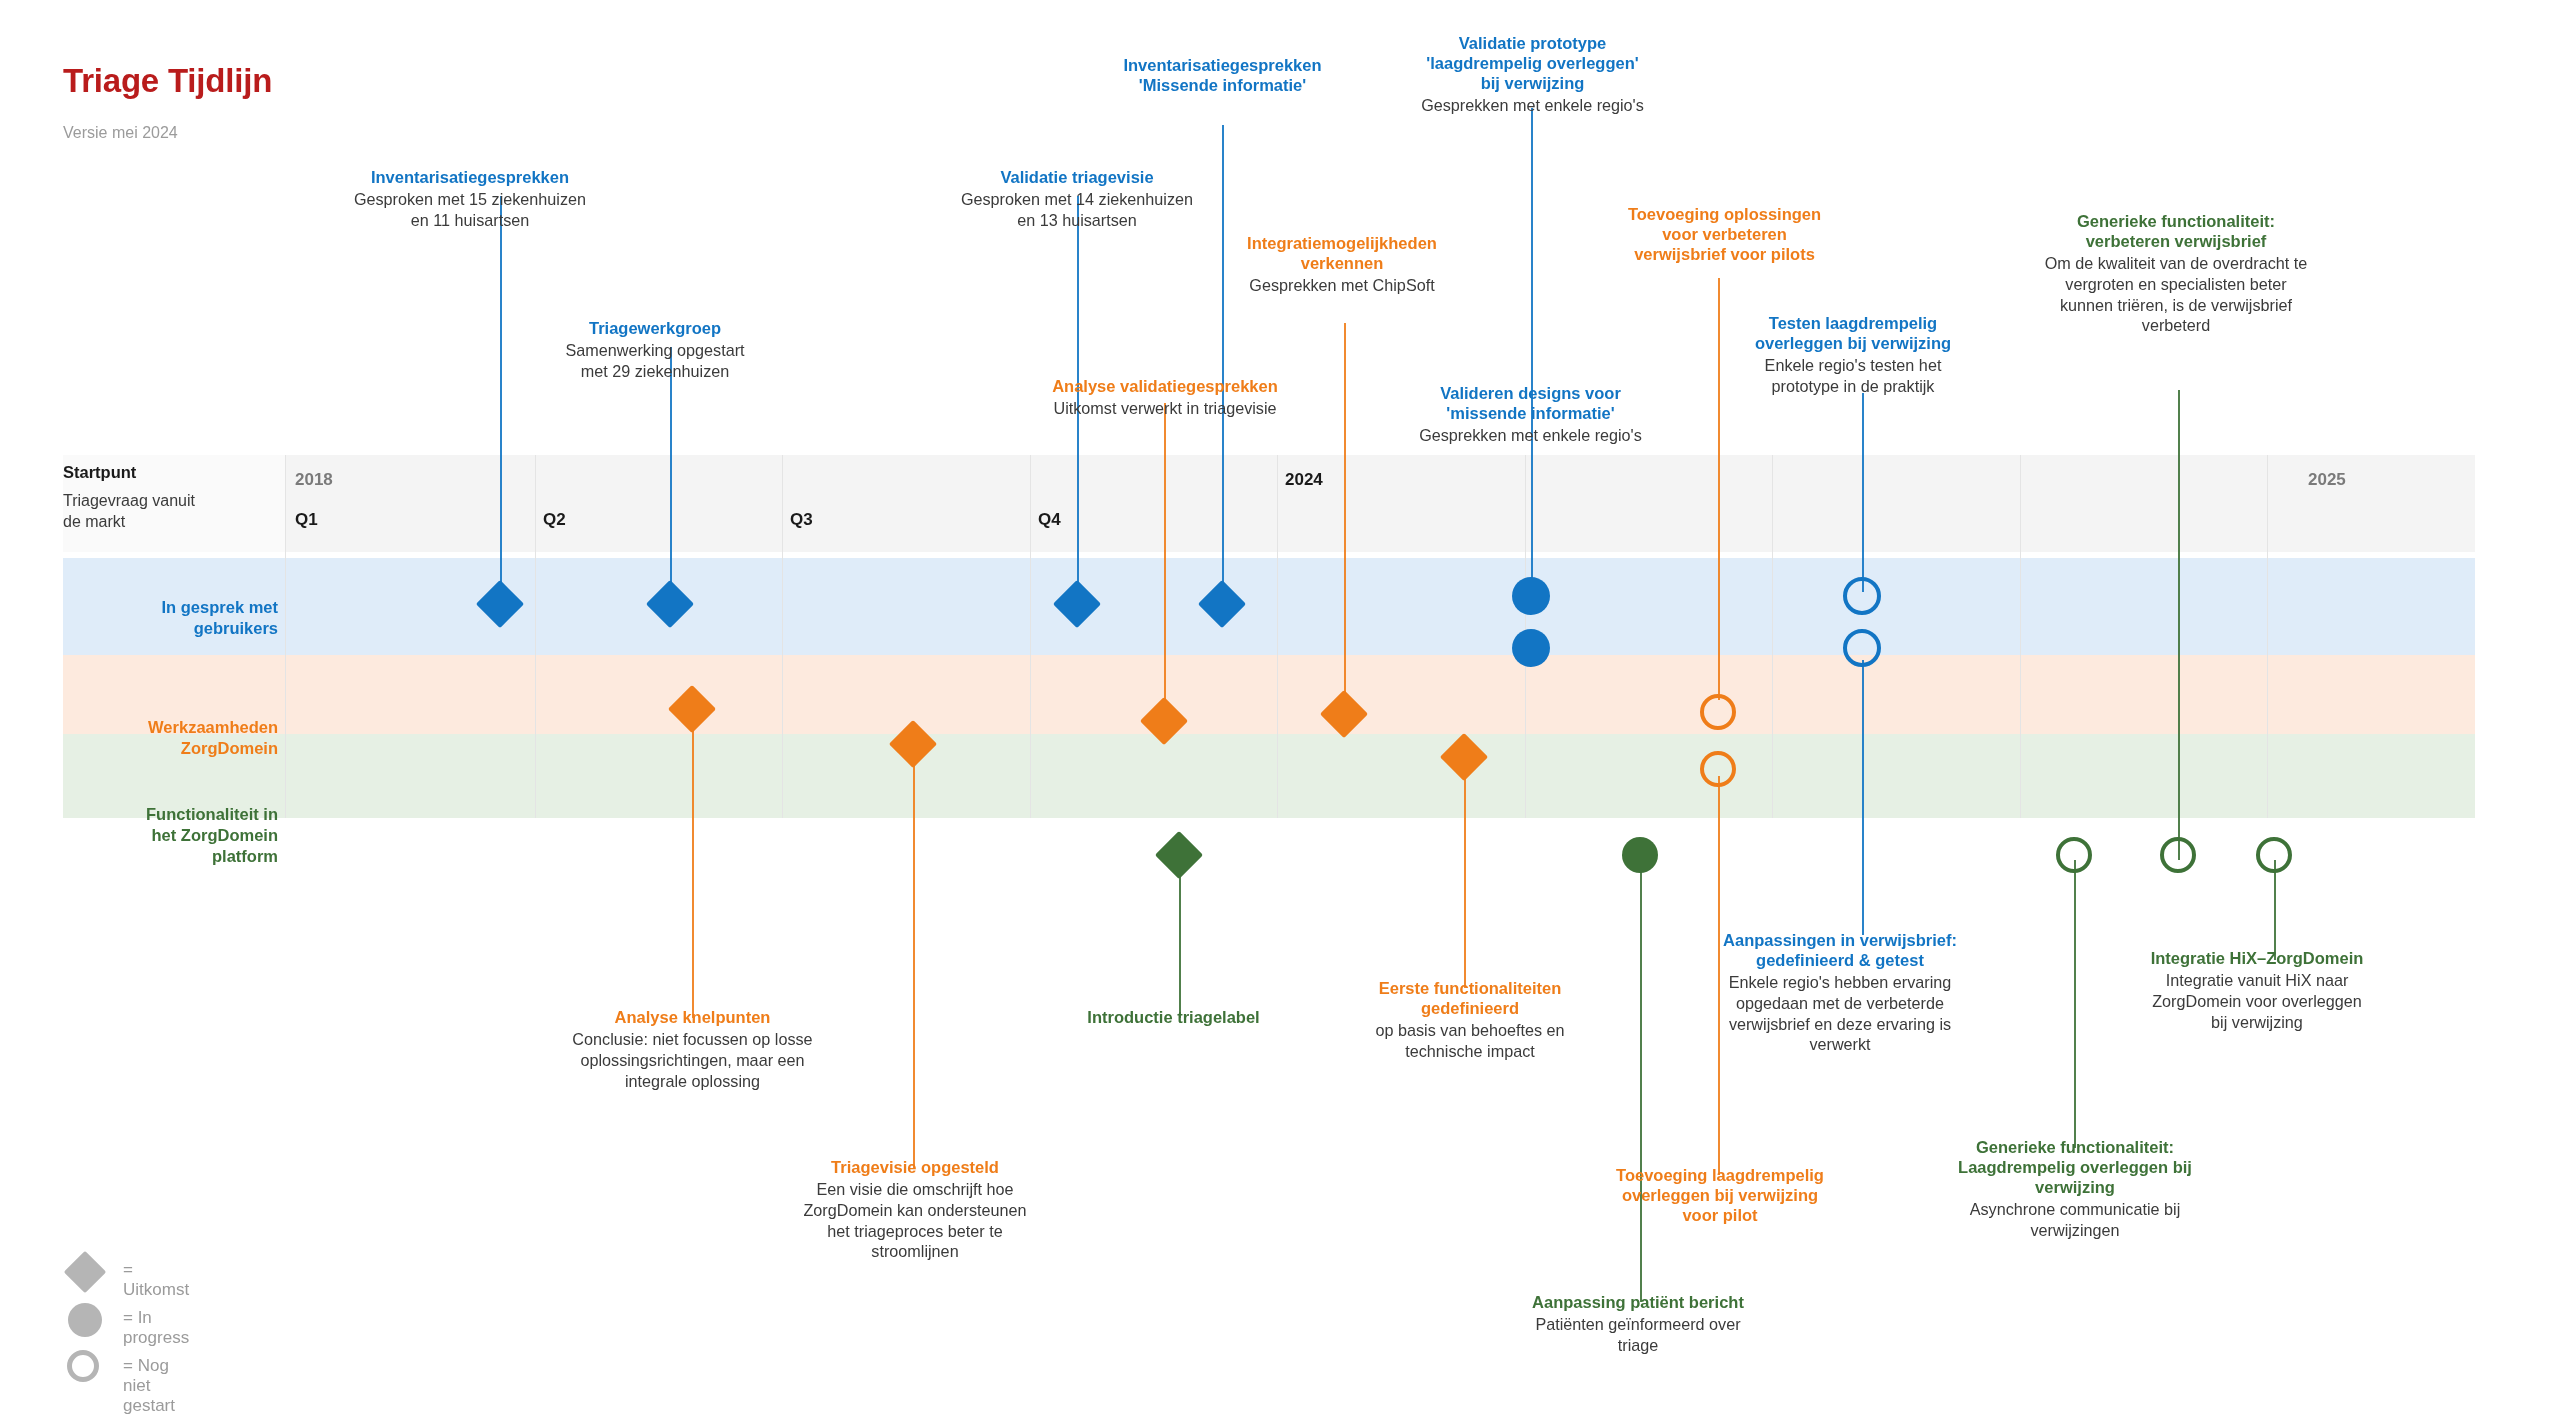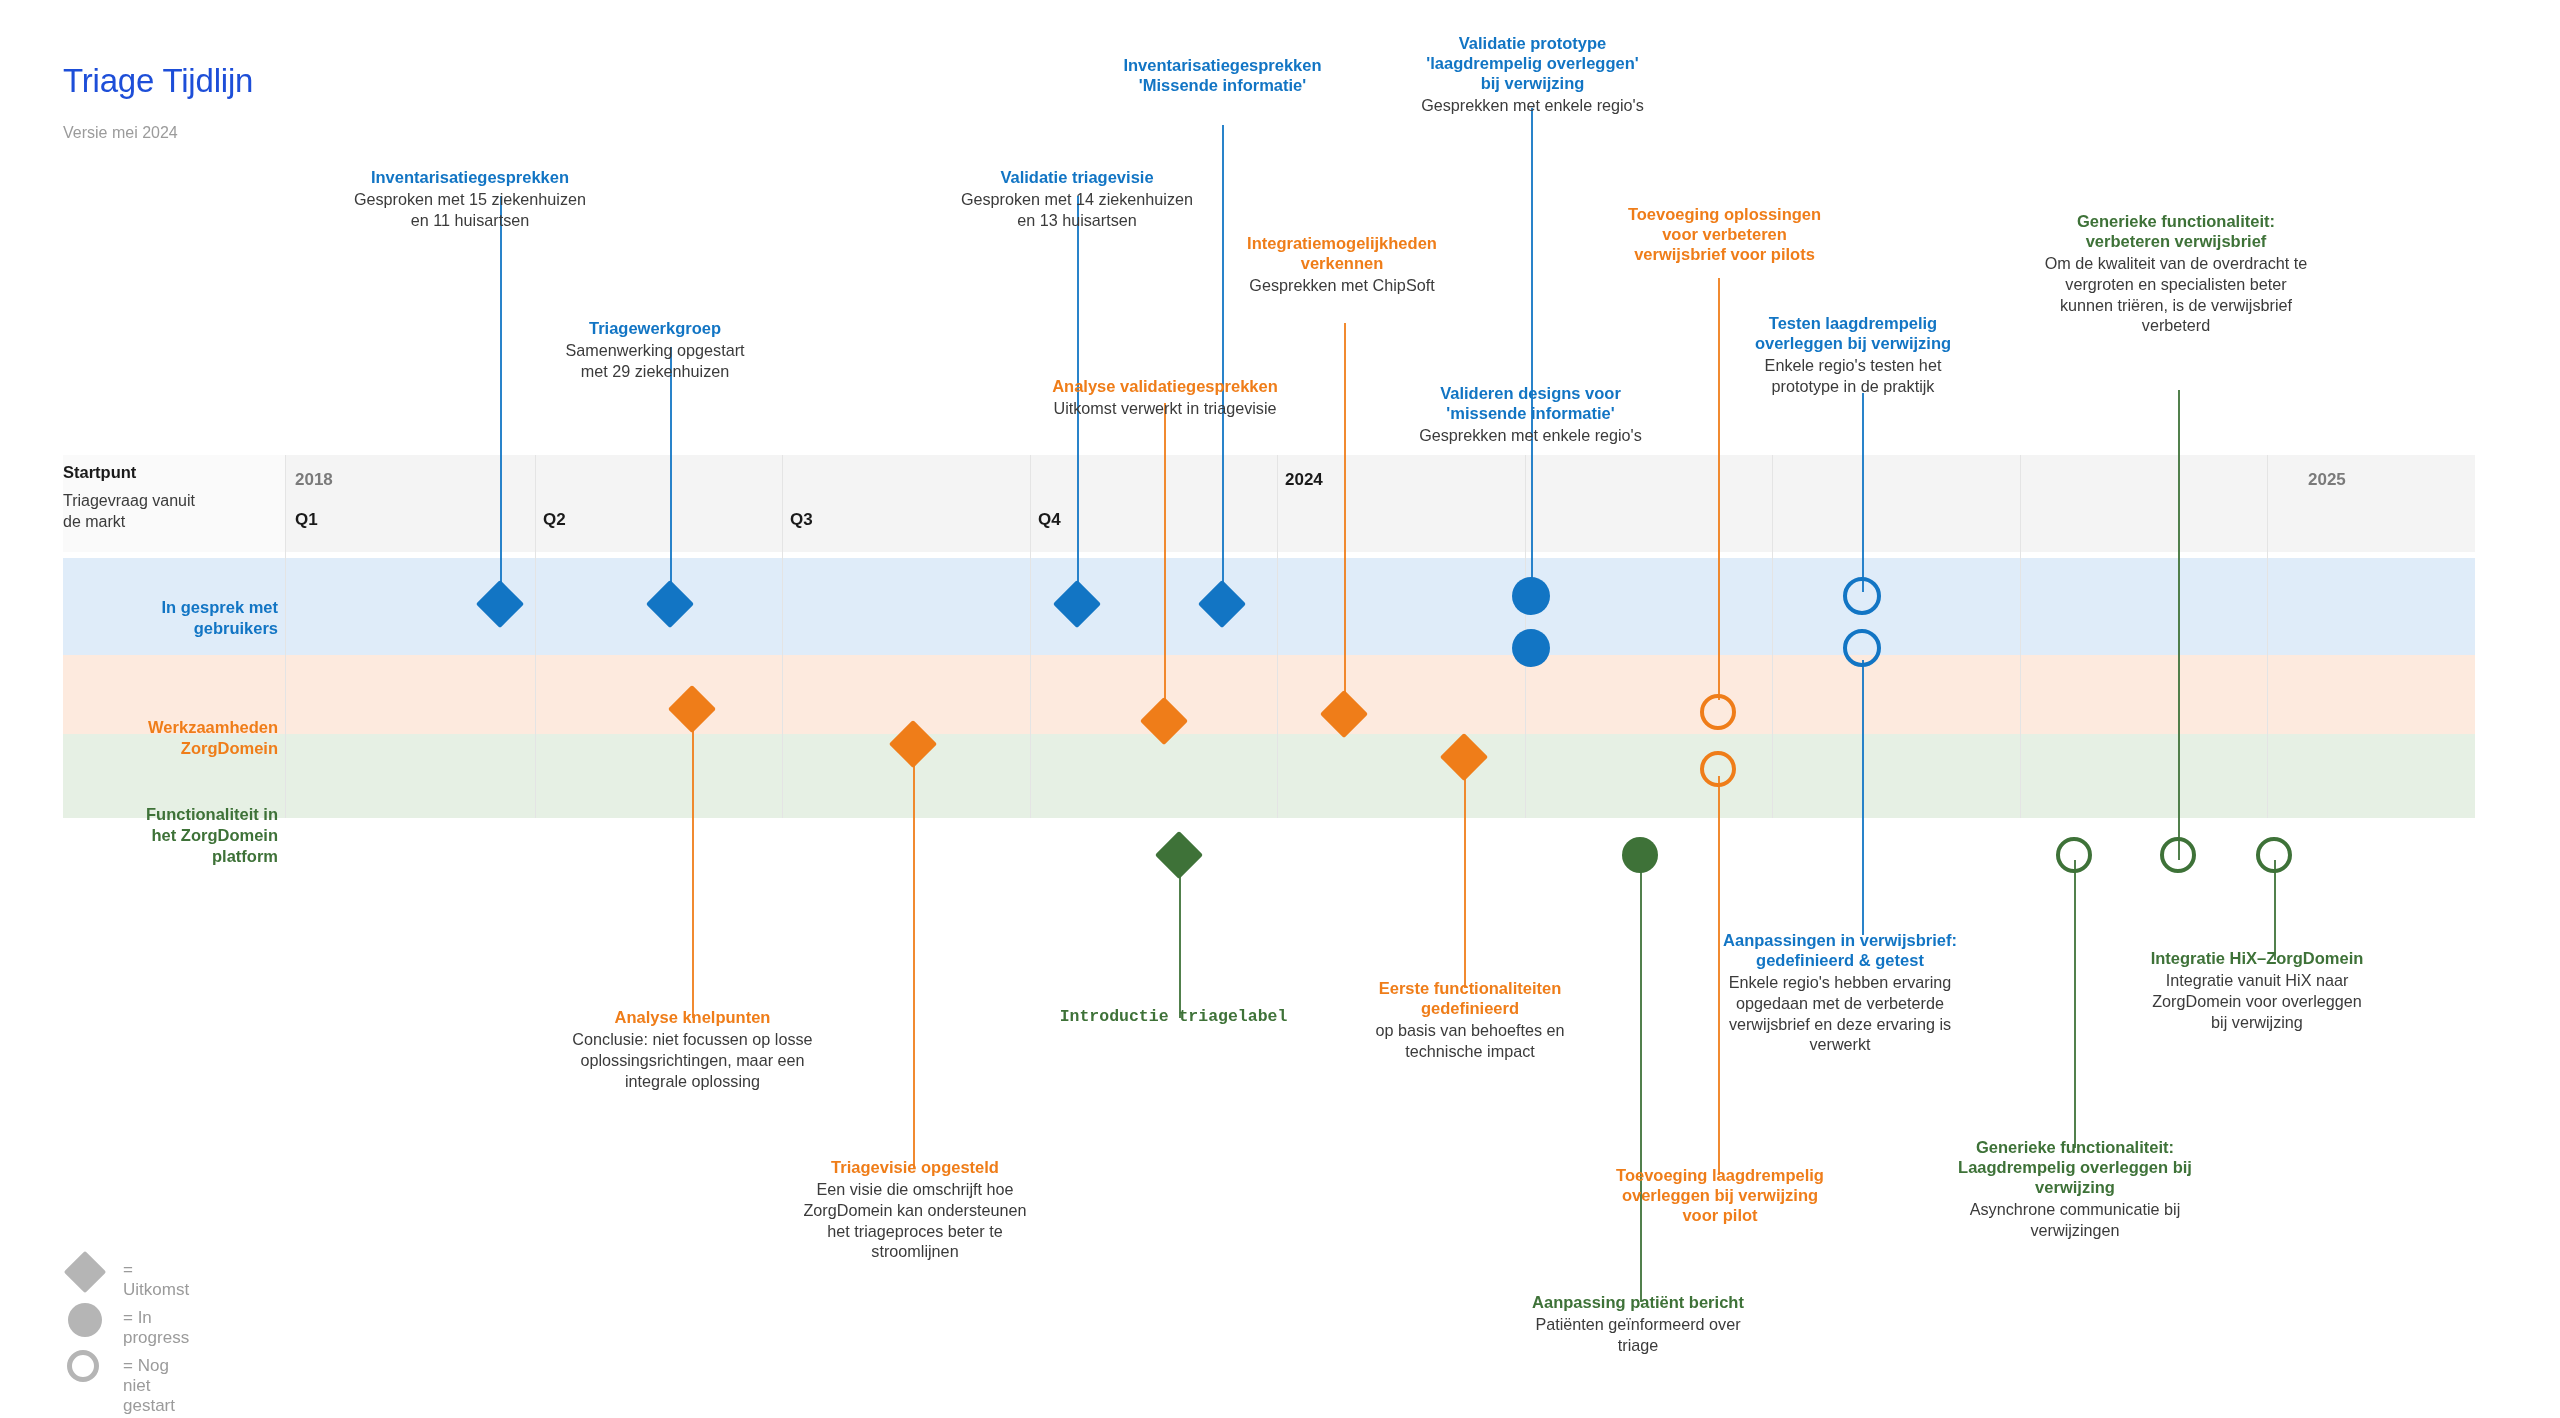--- a/index.html
+++ b/index.html
@@ -9,21 +9,21 @@
     font-family:"Liberation Sans", sans-serif;
     color:#333333;
     overflow:hidden;
     position:relative;
   }
   #stage{position:absolute;inset:0;}
 
   
   .page-title{
     position:absolute;left:63px;top:62px;
-    font-size:33px;font-weight:normal;color:#1d4ed8;letter-spacing:-0.2px;text-align:right;
+    font-size:33px;font-weight:bold;color:#b91c1c;letter-spacing:-0.2px;text-align:right;
   }
   .page-subtitle{
     position:absolute;left:63px;top:124px;
     font-size:16px;color:#9b9b9b;
   }
 
   
   .axis-band{
     position:absolute;left:63px;top:455px;width:2412px;height:97px;
     background:#f4f4f4;
@@ -263,21 +263,21 @@
   </div>
 
   <div class="callout c-orange" style="left:740px;top:1157px;width:350px;">
     <span class="ct" style="white-space:pre-line;">Triagevisie opgesteld</span>
     <span class="cb">Een visie die omschrijft hoe
 ZorgDomein kan ondersteunen
 het triageproces beter te
 stroomlijnen</span>
   </div>
 
-  <div class="callout c-green" style="left:1026px;top:1007px;width:295px;font-family:Liberation Mono, monospace;">
+  <div class="callout c-green" style="left:1026px;top:1007px;width:295px;">
     <span class="ct" style="white-space:pre-line;">Introductie triagelabel</span>
   </div>
 
   <div class="callout c-orange" style="left:1320px;top:978px;width:300px;">
     <span class="ct" style="white-space:pre-line;">Eerste functionaliteiten
 gedefinieerd</span>
     <span class="cb">op basis van behoeftes en
 technische impact</span>
   </div>
 

